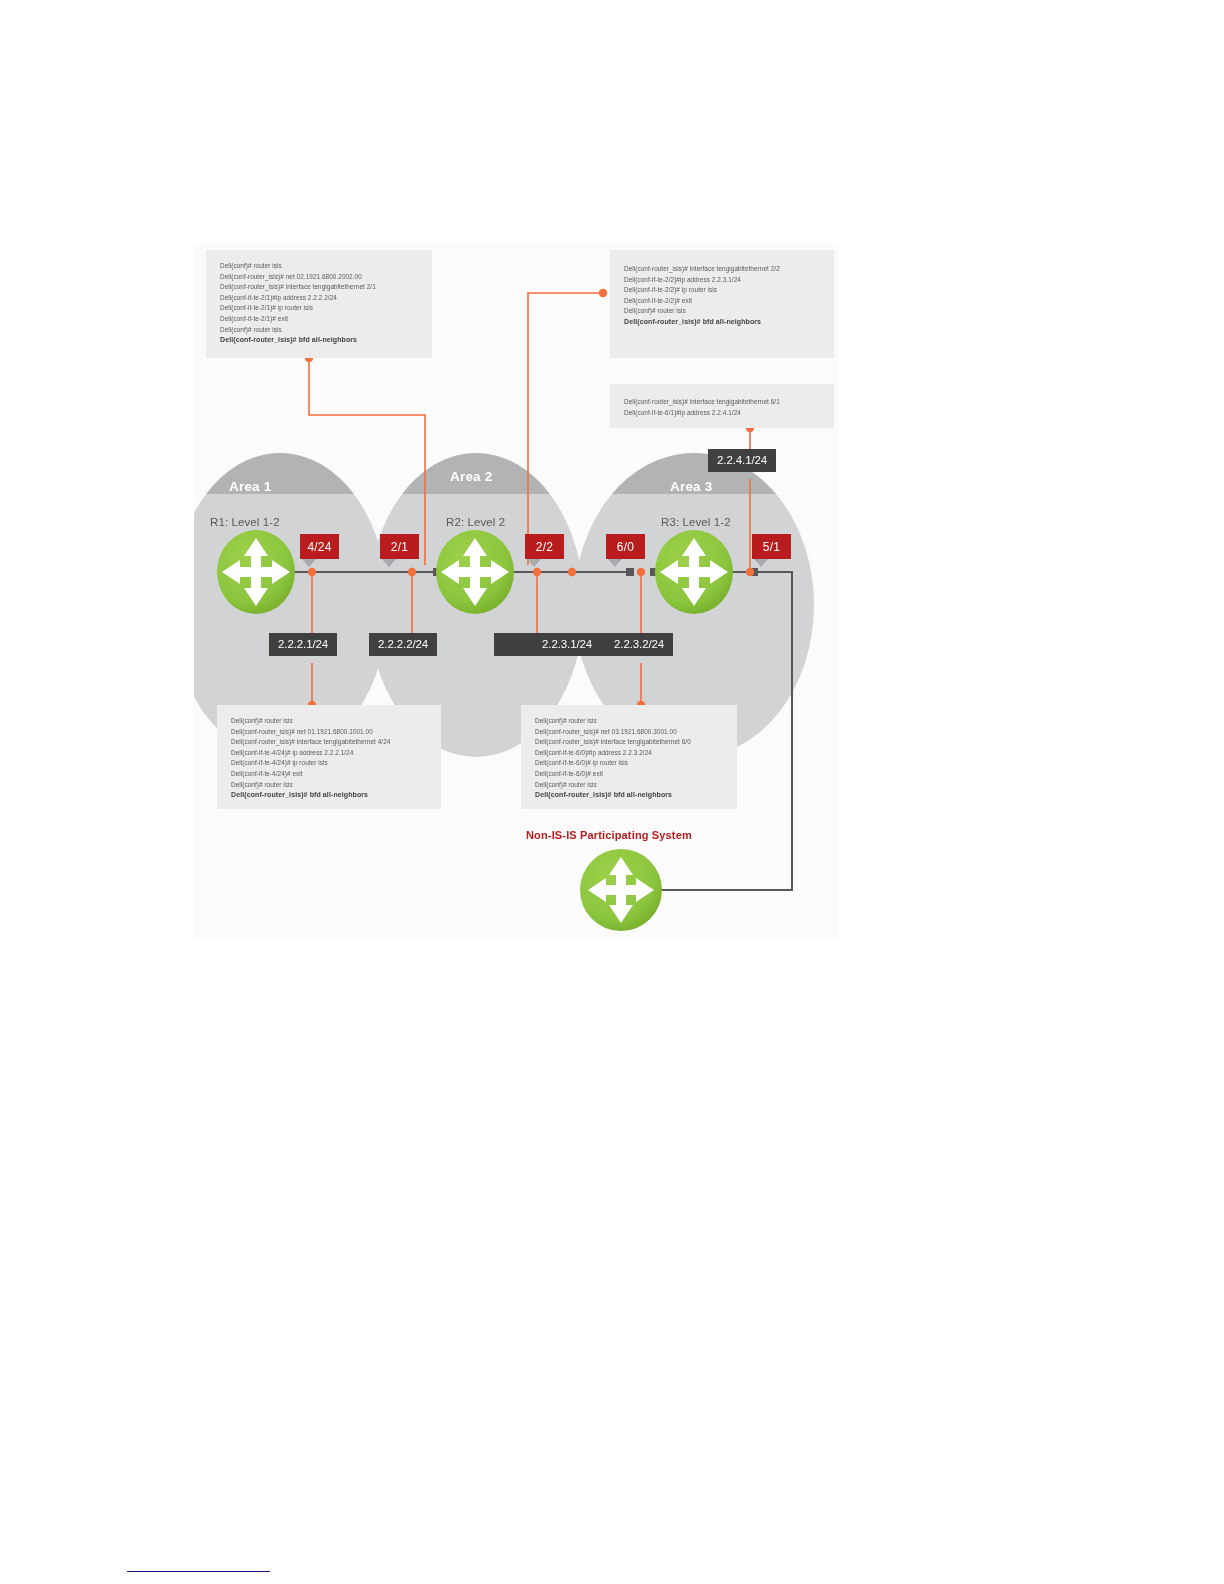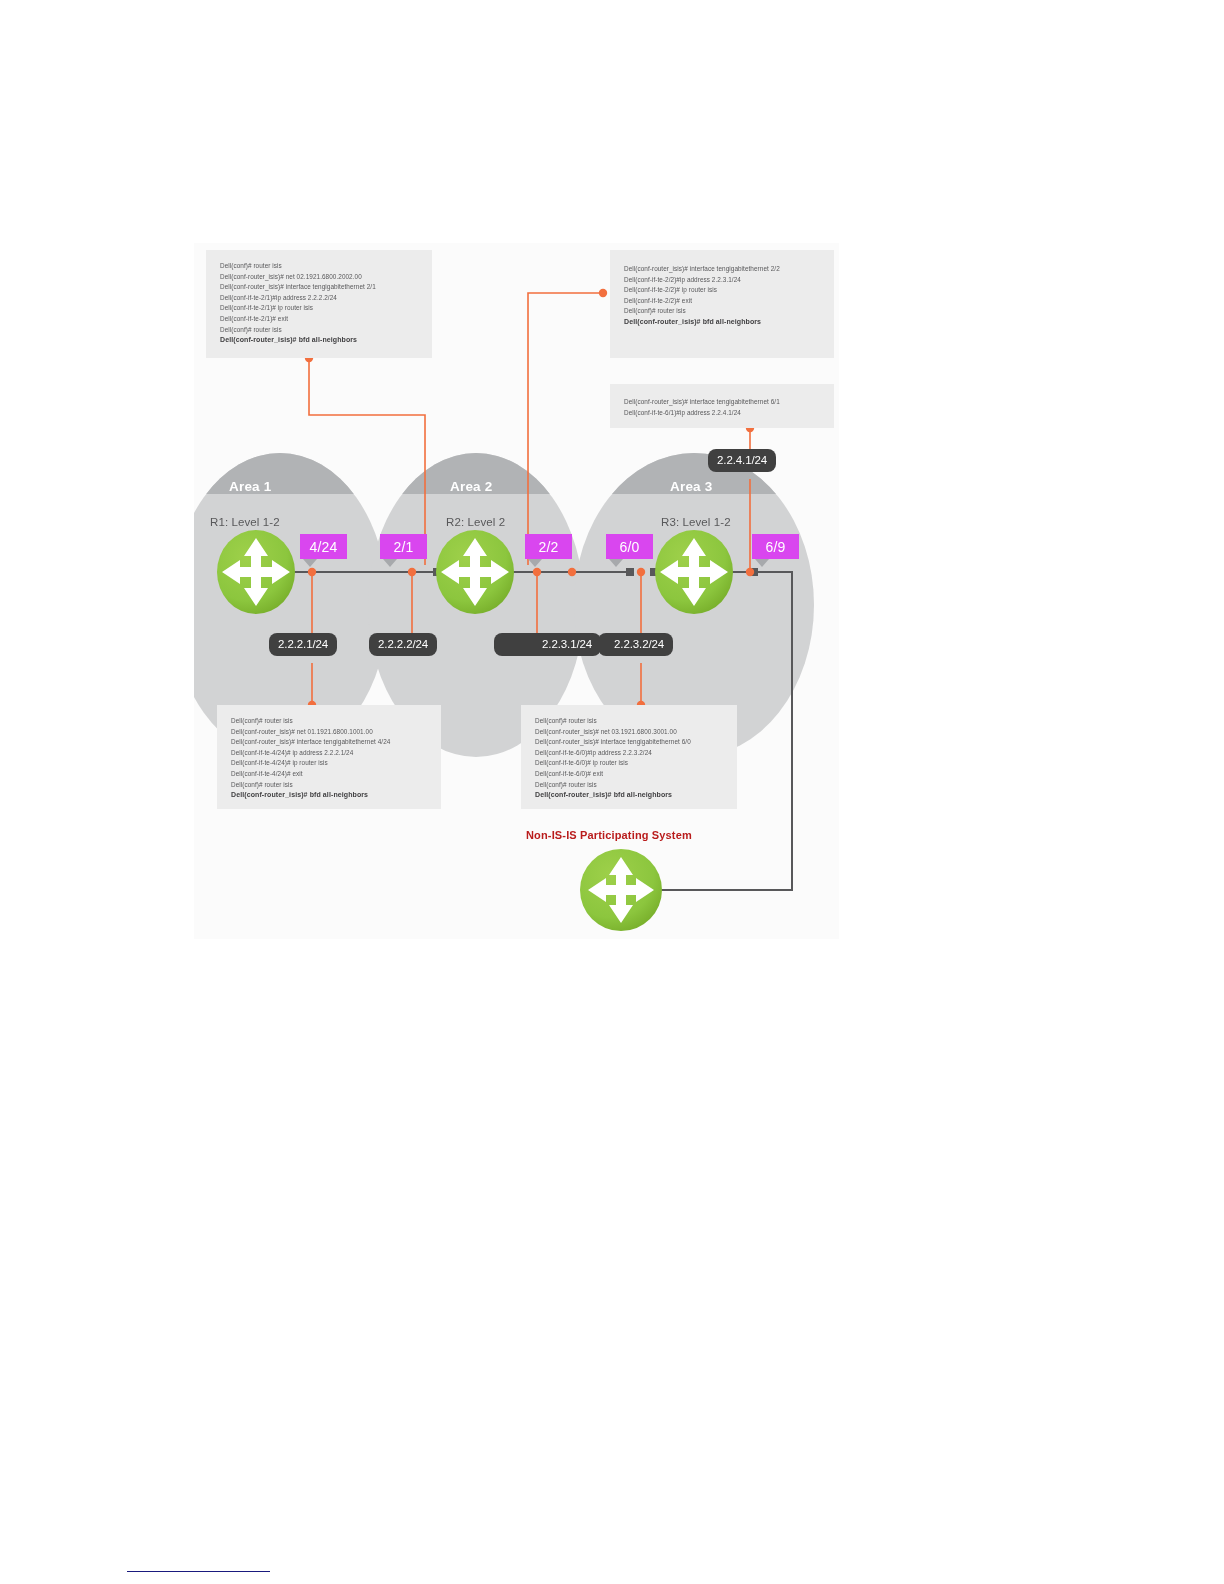--- a/index.html
+++ b/index.html
@@ -35,35 +35,35 @@
     position:absolute;color:#ffffff;font-size:13.5px;font-weight:bold;
     letter-spacing:.2px;white-space:nowrap;
   }
   .router-label{
     position:absolute;color:#58585a;font-size:11.5px;font-weight:normal;
     letter-spacing:.1px;white-space:nowrap;
   }
 
   
   .iface{
-    position:absolute;width:47px;height:25px;background:#d946ef;color:#ffffff;
-    font-size:14px;display:flex;align-items:center;justify-content:center;
+    position:absolute;width:39px;height:25px;background:#b91c1c;color:#ffffff;
+    font-size:12px;display:flex;align-items:center;justify-content:center;
     letter-spacing:.2px;
   }
   .iface .tail{
     position:absolute;bottom:-8px;left:50%;margin-left:-7px;width:0;height:0;
     border-left:7px solid transparent;border-right:7px solid transparent;
     border-top:8px solid #a7a9ac;
   }
   .iface.tail-left .tail{left:22%;}
 
   
   .ipchip{
     position:absolute;background:#404040;color:#ffffff;font-size:11.5px;
-    letter-spacing:-.1px;padding:5px 9px 6px 9px;white-space:nowrap;border-radius:8px;
+    letter-spacing:-.1px;padding:5px 9px 6px 9px;white-space:nowrap;
   }
 
   
   #nonisis-caption{
     position:absolute;left:332px;top:586px;color:#b91c1c;
     font-size:11px;font-weight:bold;letter-spacing:.15px;white-space:nowrap;
   }
 
   
   #footer-rule{
@@ -234,21 +234,21 @@
     <span class="ln">Dell(conf-router_isis)# net 03.1921.6800.3001.00</span>
     <span class="ln">Dell(conf-router_isis)# interface tengigabitethernet 6/0</span>
     <span class="ln">Dell(conf-if-te-6/0)#ip address 2.2.3.2/24</span>
     <span class="ln">Dell(conf-if-te-6/0)# ip router isis</span>
     <span class="ln">Dell(conf-if-te-6/0)# exit</span>
     <span class="ln">Dell(conf)# router isis</span>
     <span class="ln bold">Dell(conf-router_isis)# bfd all-neighbors</span>
   </div>
 
   <div class="area-label" style="left:35px;top:236px;">Area 1</div>
-  <div class="area-label" style="left:256px;top:236px;">Area 2</div>
+  <div class="area-label" style="left:256px;top:226px;">Area 2</div>
   <div class="area-label" style="left:476px;top:236px;">Area 3</div>
 
   <div class="router-label" style="left:16px;top:273px;">R1: Level 1-2</div>
   <div class="router-label" style="left:252px;top:273px;">R2: Level 2</div>
   <div class="router-label" style="left:467px;top:273px;">R3: Level 1-2</div>
 
   <div class="iface tail-left" style="left:106px;top:291px;">
     <span>4/24</span>
     <span class="tail"></span>
   </div>
@@ -258,21 +258,21 @@
   </div>
   <div class="iface tail-left" style="left:331px;top:291px;justify-content:center;">
     <span>2/2</span>
     <span class="tail"></span>
   </div>
   <div class="iface tail-left" style="left:412px;top:291px;">
     <span>6/0</span>
     <span class="tail"></span>
   </div>
   <div class="iface tail-left" style="left:558px;top:291px;">
-    <span>6/9</span>
+    <span>5/1</span>
     <span class="tail"></span>
   </div>
 
   <div class="ipchip" style="left:514px;top:206px;">2.2.4.1/24</div>
   <div class="ipchip" style="left:75px;top:390px;">2.2.2.1/24</div>
   <div class="ipchip" style="left:175px;top:390px;">2.2.2.2/24</div>
   <div class="ipchip" style="left:300px;top:390px;padding-left:48px;">2.2.3.1/24</div>
   <div class="ipchip" style="left:404px;top:390px;padding-left:16px;">2.2.3.2/24</div>
 
   <div id="nonisis-caption">Non-IS-IS Participating System</div>

